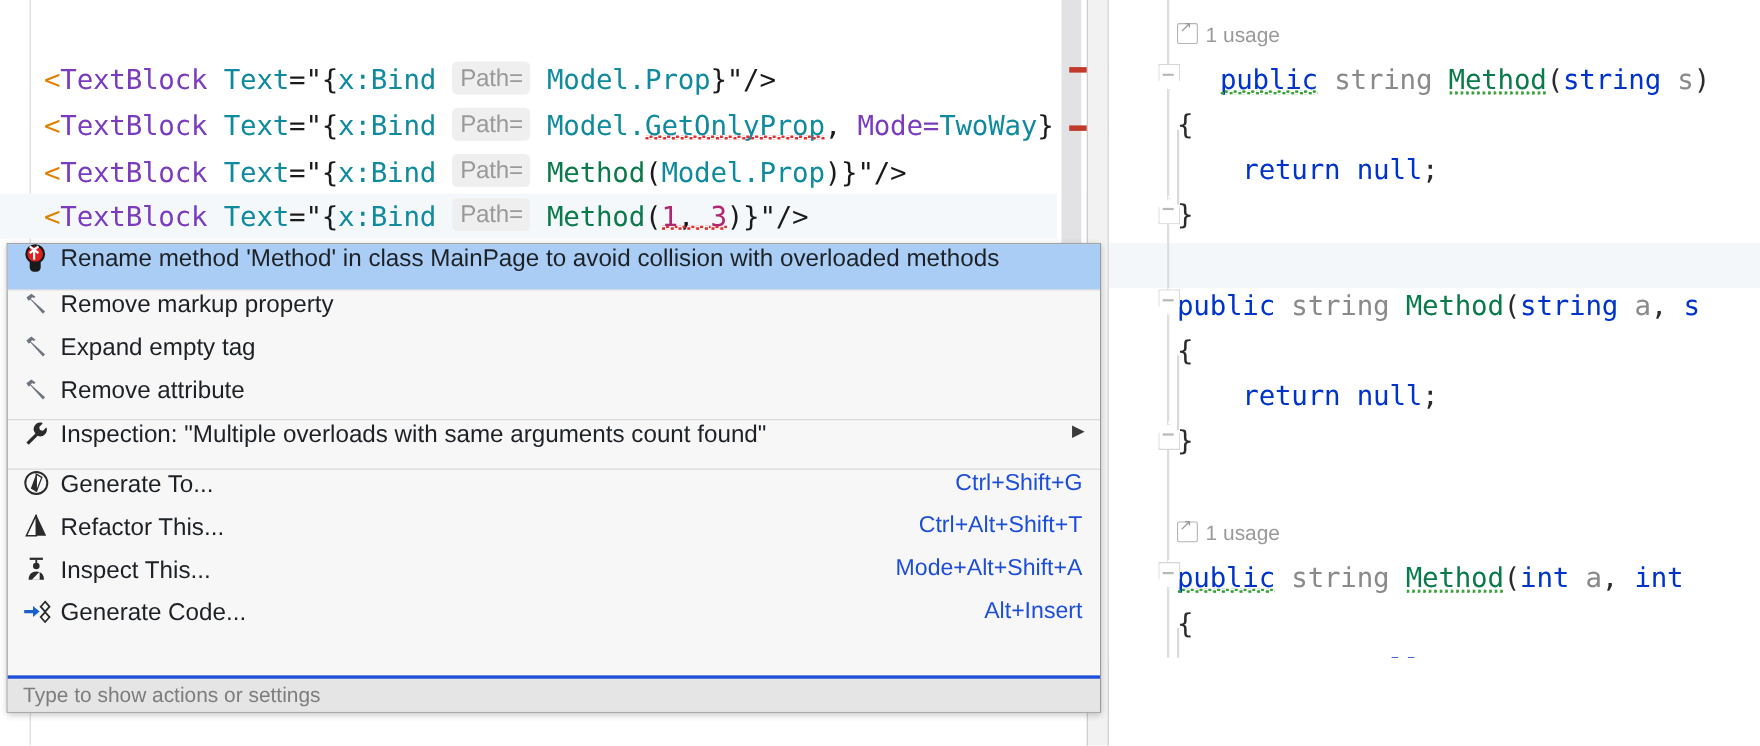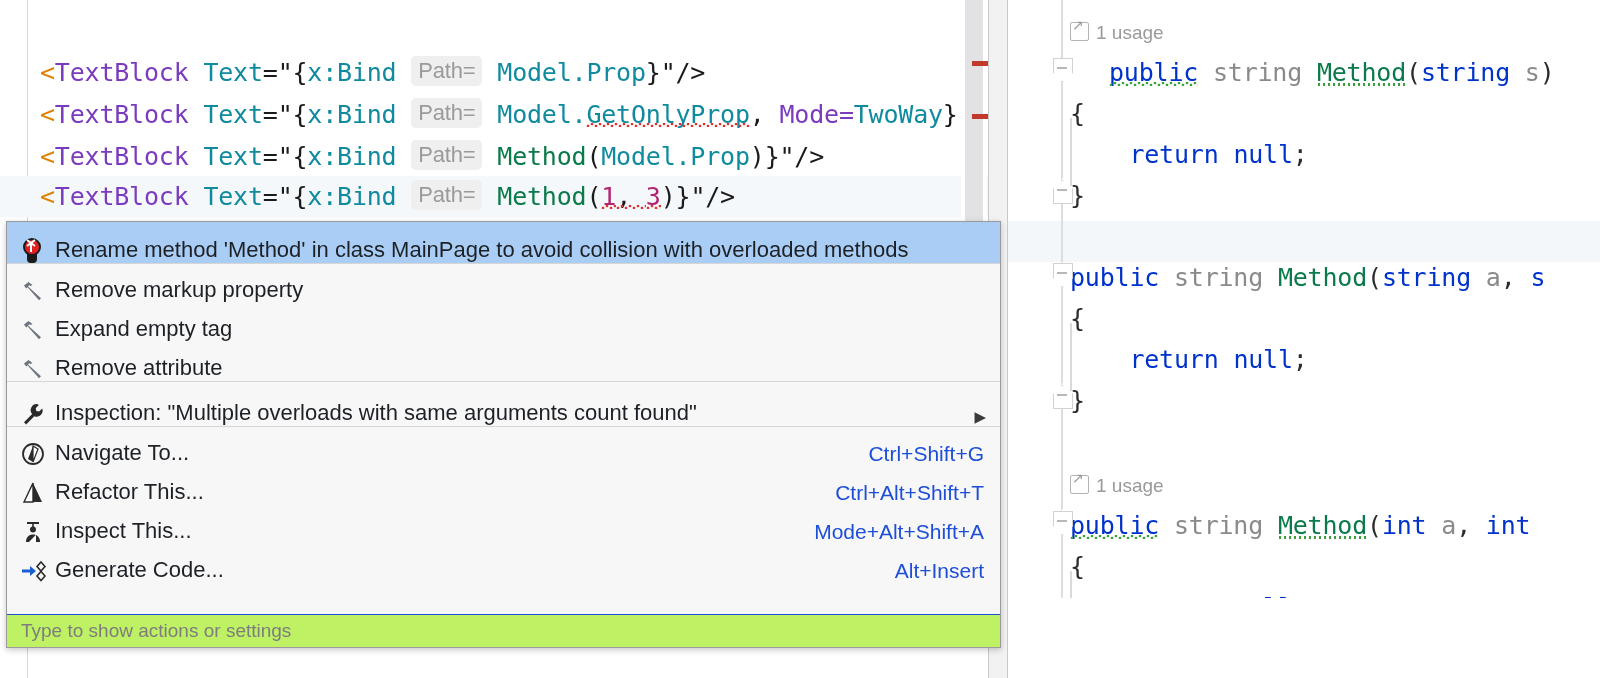--- a/index.html
+++ b/index.html
@@ -81,29 +81,29 @@
                border:1.5px solid #d2d2d2;background:#ffffff;}
   .fold.down .shape{clip-path:polygon(0 0,100% 0,100% 62%,50% 100%,0 62%);}
   .fold.up .shape{clip-path:polygon(50% 0,100% 38%,100% 100%,0 100%,0 38%);}
   .fold .minus{position:absolute;left:8px;top:11px;width:10px;height:1.6px;background:#b8b8b8;}
   .fold-bar{position:absolute;width:1.5px;background:#dddddd;}
   .indent-guide{position:absolute;width:1.5px;background:#d9d9d9;}
 
   
   .popup{position:absolute;left:6px;top:221px;width:993px;height:425px;
          background:#f7f7f7;border:1px solid #9a9a9a;box-shadow:0 2px 6px rgba(0,0,0,.22);}
-  .pop-row{position:relative;display:flex;align-items:flex-end;height:39px;padding:0 14px;box-sizing:border-box;}
+  .pop-row{position:relative;display:flex;align-items:flex-start;height:39px;padding:0 14px;box-sizing:border-box;}
   .pop-row.sel{background:#aacdf5;height:41px;}
   .pop-ico{width:34px;flex:0 0 34px;display:flex;align-items:center;justify-content:flex-start;}
   .pop-label{font-size:22px;color:#1d2126;white-space:nowrap;}
   .pop-short{margin-left:auto;font-size:21px;color:#1d4ed8;white-space:nowrap;padding-right:2px;}
   .pop-sep{height:1px;background:#d6d6d6;margin:0;}
   .pop-arrow{margin-left:auto;color:#3a3a3a;font-size:15px;}
-  .pop-footer{position:absolute;left:0;bottom:0;width:100%;height:33px;background:#bef264;
-              border-top:1px solid #1d4ed8;box-sizing:border-box;}
+  .pop-footer{position:absolute;left:0;bottom:0;width:100%;height:33px;background:#e5e5e5;
+              border-top:3px solid #1d4ed8;box-sizing:border-box;}
   .pop-footer span{display:block;padding:5px 0 0 14px;font-size:19px;color:#7d7d7d;}
 
   
   .ico-bulb{width:22px;height:25px;position:relative;}
   .ico-bulb .glass{position:absolute;left:2px;top:0;width:18px;height:18px;border-radius:50%;
                    background:#e02020;border:2px solid #1a1a1a;box-sizing:border-box;}
   .ico-bulb .fil{position:absolute;left:9px;top:5px;width:2px;height:9px;background:#ffffff;}
   .ico-bulb .fil2{position:absolute;left:5px;top:4px;width:10px;height:2px;background:#ffffff;
                   transform:rotate(38deg);}
   .ico-bulb .fil3{position:absolute;left:5px;top:4px;width:10px;height:2px;background:#ffffff;
@@ -266,21 +266,21 @@
     <div class="pop-sep"></div>
 
     <div class="pop-row">
       <span class="pop-ico">
         <svg class="ico-nav" viewBox="0 0 24 24">
             <circle cx="12" cy="12" r="10" fill="none" stroke="#2b2b2b" stroke-width="1.8"></circle>
             <path d="M12 4 L12 20 L7 17 Z" fill="#2b2b2b"></path>
             <path d="M12 4 L17 7 L12 20 Z" fill="#ffffff" stroke="#2b2b2b" stroke-width="1.2"></path>
           </svg>
       </span>
-      <span class="pop-label">Navigate To...</span>
+      <span class="pop-label">Generate To...</span>
       <span class="pop-short">Ctrl+Shift+G</span>
     </div>
 
     <div class="pop-row">
       <span class="pop-ico">
         <svg class="ico-refactor" viewBox="0 0 24 24">
             <path d="M12 2 L21 21 L3 21 Z" fill="#2b2b2b"></path>
             <path d="M12 2 L12 21 L3 21 Z" fill="#ffffff" stroke="#2b2b2b" stroke-width="1.4"></path>
           </svg>
       </span>

